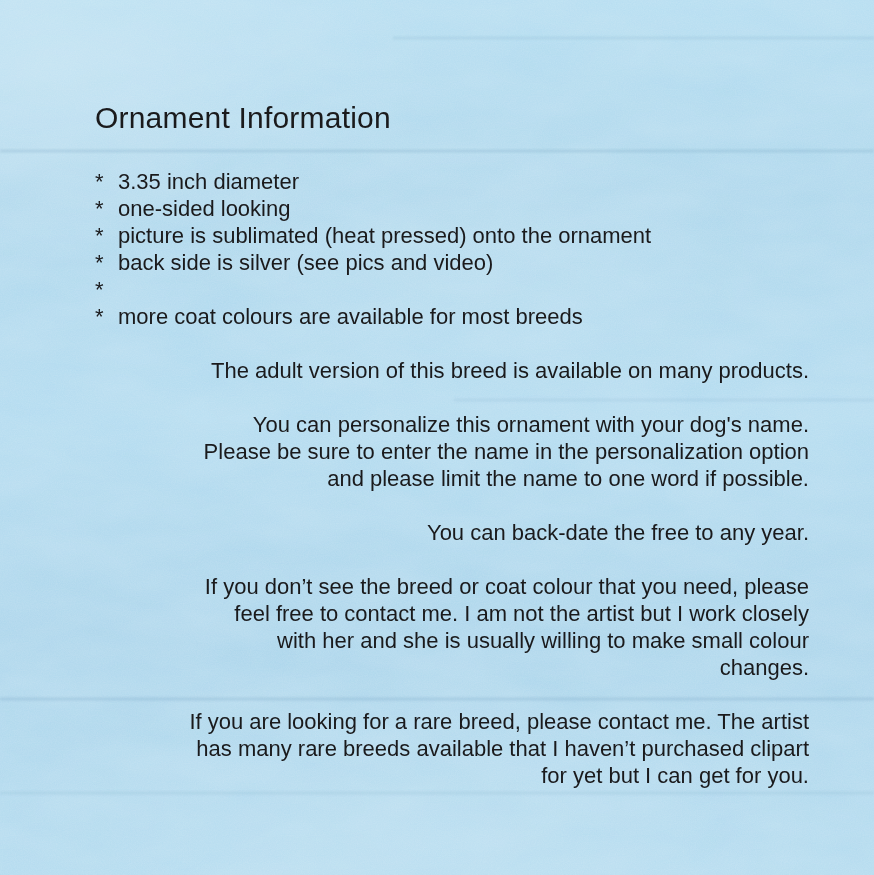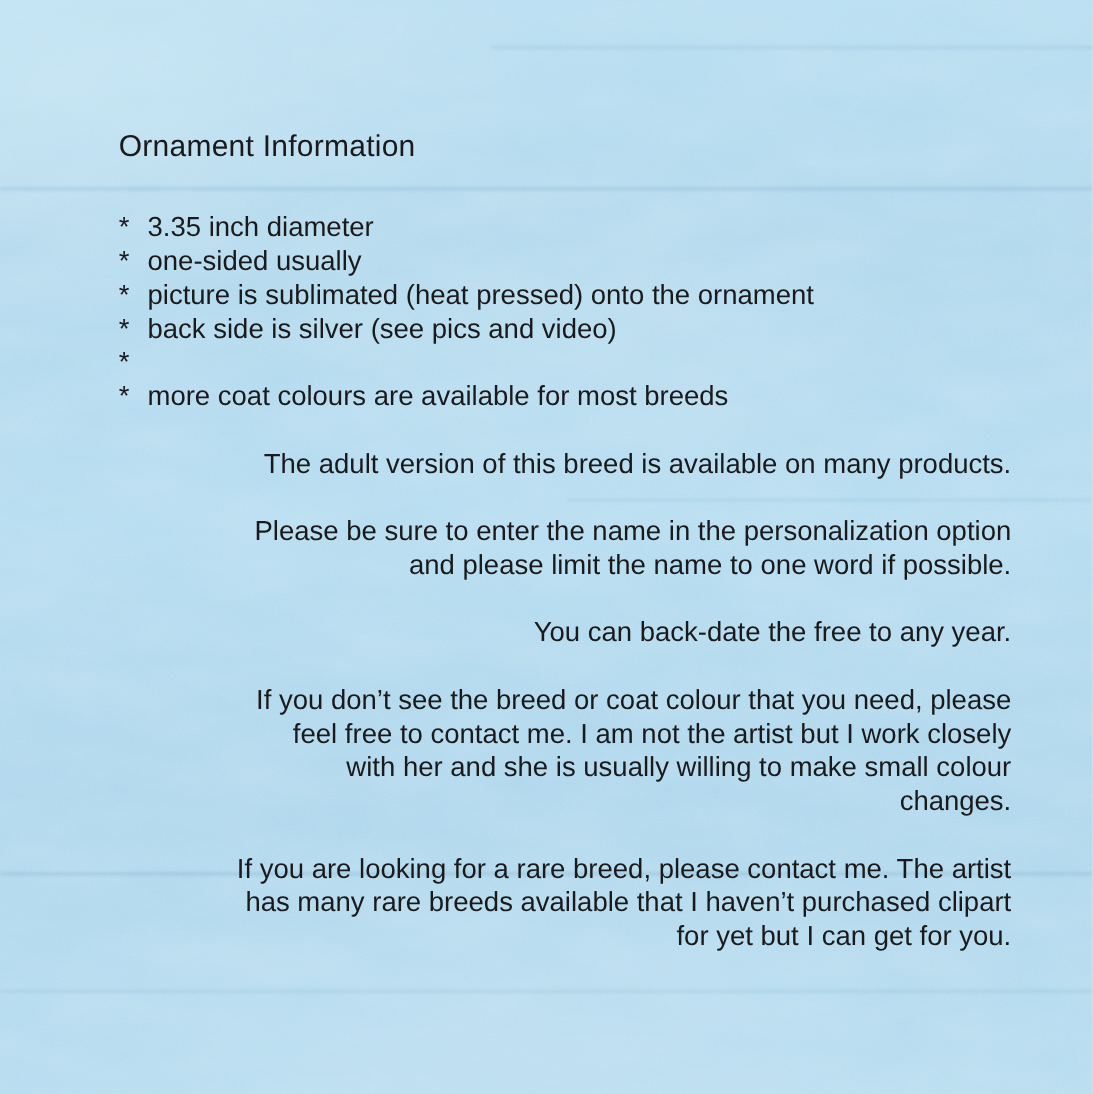--- a/index.html
+++ b/index.html
@@ -47,21 +47,21 @@
   .content {
     position: absolute;
     left: 95px;
     top: 104px;
     width: 714px;
     font-size: 22px;
     line-height: 27px;
   }
   .title {
     margin: 0 0 36px 0;
-    font-size: 24px;
+    font-size: 30px;
     font-weight: 400;
     line-height: 28px;
     letter-spacing: 0.2px;
   }
   .bullets {
     list-style: none;
     margin: 0 0 27px 0;
     padding: 0;
   }
   .bullet {
@@ -111,21 +111,21 @@
 
     <h1 class="title">Ornament Information</h1>
 
     <ul class="bullets">
       <li class="bullet">
         <span class="marker">*</span>
         <span class="btext">3.35 inch diameter</span>
       </li>
       <li class="bullet">
         <span class="marker">*</span>
-        <span class="btext">one-sided usually</span>
+        <span class="btext">one-sided looking</span>
       </li>
       <li class="bullet">
         <span class="marker">*</span>
         <span class="btext">picture is sublimated (heat pressed) onto the ornament</span>
       </li>
       <li class="bullet">
         <span class="marker">*</span>
         <span class="btext">back side is silver (see pics and video)</span>
       </li>
       <li class="bullet">
@@ -135,20 +135,21 @@
         <span class="marker">*</span>
         <span class="btext">more coat colours are available for most breeds</span>
       </li>
     </ul>
 
     <div class="para">
       <div class="line">The adult version of this breed is available on many products.</div>
     </div>
 
     <div class="para">
+      <div class="line">You can personalize this ornament with your dog's name.</div>
       <div class="line">Please be sure to enter the name in the personalization option</div>
       <div class="line">and please limit the name to one word if possible.</div>
     </div>
 
     <div class="para">
       <div class="line">You can back-date the free to any year.</div>
     </div>
 
     <div class="para">
       <div class="line">If you don’t see the breed or coat colour that you need, please</div>

